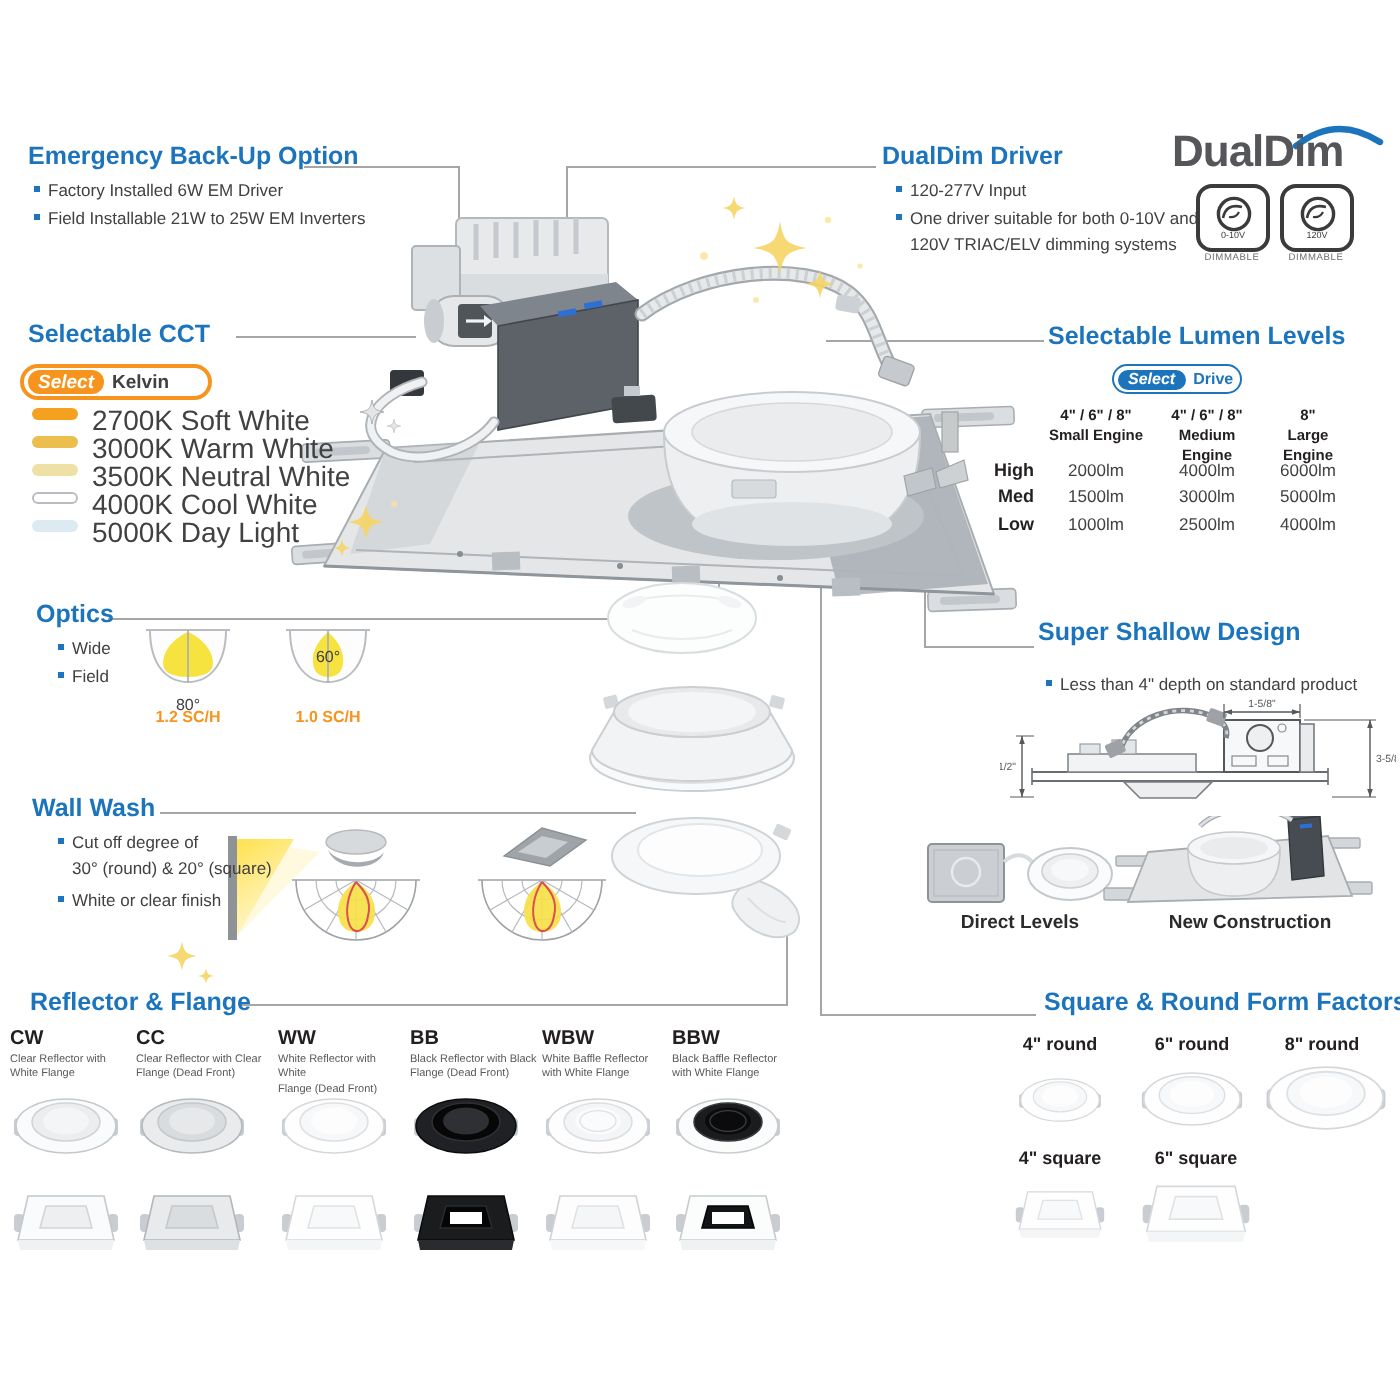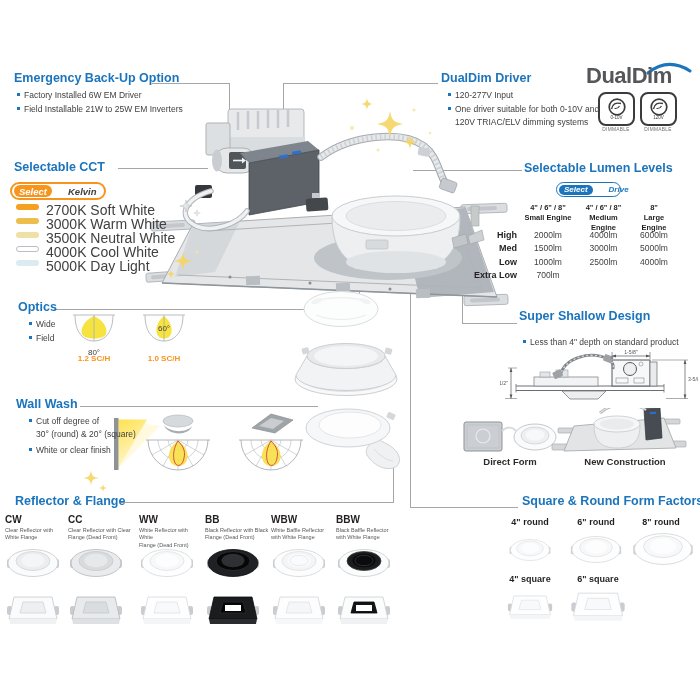--- a/index.html
+++ b/index.html
@@ -9,21 +9,21 @@
   .sv{position:absolute;z-index:2}
   .deco{position:absolute;z-index:3;pointer-events:none}
   .bu{position:absolute;display:flex;gap:4px;z-index:4}
   .bu .dot{width:3px;height:3px;background:#1C75BC;margin-top:3.5px;flex:none}
   .bu .tx{font-size:8.5px;color:#414042;line-height:1.5}
   .bu .tx span{display:block}
   svg text{font-family:"Liberation Sans",sans-serif}
   
   .badge{position:absolute;display:flex;align-items:center;background:#fff;z-index:4;box-sizing:border-box}
   .badge .pill{color:#fff;font-style:italic;font-weight:bold;border-radius:8px;display:flex;align-items:center;padding:0 5px}
-  .badge .bn{font-style:italic;font-weight:bold;margin-left:16px}
+  .badge .bn{font-weight:bold;margin-left:4px}
   #kelvin-badge{left:10px;top:182px;width:96px;height:18px;border:2px solid #F7941D;border-radius:11px;padding:1px 2px}
   #kelvin-badge .pill{background:#F7941D;font-size:9.5px;height:12px}
   #kelvin-badge .bn{color:#414042;font-size:9.5px}
   #drive-badge{left:556px;top:182px;width:65px;height:15px;border:1.5px solid #1C75BC;border-radius:9px;padding:1px 2px}
   #drive-badge .pill{background:#1C75BC;font-size:8px;height:10px}
   #drive-badge .bn{color:#1C75BC;font-size:8px}
   
   .sw{position:absolute;width:23px;height:6px;border-radius:3px;z-index:4}
   .swl{position:absolute;font-size:14px;color:#414042;z-index:4;white-space:nowrap}
   
@@ -321,26 +321,20 @@
       <div class="lc0">Med</div>
       <div class="lc1">1500lm</div>
       <div class="lc2">3000lm</div>
       <div class="lc3">5000lm</div>
     </div>
     <div class="lrow">
       <div class="lc0">Low</div>
       <div class="lc1">1000lm</div>
       <div class="lc2">2500lm</div>
       <div class="lc3">4000lm</div>
-    </div>
-    <div class="lrow">
-      <div class="lc0">Extra Low</div>
-      <div class="lc1">700lm</div>
-      <div class="lc2"></div>
-      <div class="lc3"></div>
     </div>
   </div>
 
   <div class="hd" style="left:18px;top:300px">Optics</div>
   <div class="bu" style="left:29px;top:318px">
       <span class="dot"></span>
       <span class="tx">
         <span>Wide</span>
       </span>
     </div>
@@ -482,21 +476,21 @@
       <path d="M594,425 C594,442 602,448 617,448 C632,448 640,442 640,425 Z" fill="#EDEFF0" stroke="#C5C9CC" stroke-width=".8"></path>
       <ellipse cx="617" cy="424" rx="23" ry="8" fill="#F5F6F7" stroke="#C5C9CC" stroke-width=".8"></ellipse>
       <ellipse cx="617" cy="424" rx="17" ry="5.5" fill="#E9EBED"></ellipse>
       <polygon points="644,410 660,408 656,404 641,406" fill="#5C636A"></polygon>
       <polygon points="644,410 660,408 662,438 646,440" fill="#464C52" stroke="#33373B" stroke-width=".7"></polygon>
       <rect x="650" y="412" width="6" height="2" fill="#2E6FD4" transform="rotate(-5 653 413)"></rect>
       <path d="M600,413 C610,403 634,402 646,410" fill="none" stroke="#A3A8AD" stroke-width="2.6"></path>
       <path d="M600,413 C610,403 634,402 646,410" fill="none" stroke="#DEE1E4" stroke-width="1.4"></path>
     </g>
   </svg>
-  <div class="mcap" style="left:468px;top:456px;width:84px">Direct Form</div>
+  <div class="mcap" style="left:468px;top:456px;width:84px">Direct Levels</div>
   <div class="mcap" style="left:570px;top:456px;width:110px">New Construction</div>
 
   <div class="hd" style="left:15px;top:494px">Reflector &amp; Flange</div>
 
   <div class="rcol" style="left:5px">
     <div class="rcode">CW</div>
     <div class="rdesc">
         <span>Clear Reflector with</span>
         <span>White Flange</span>
       </div>

